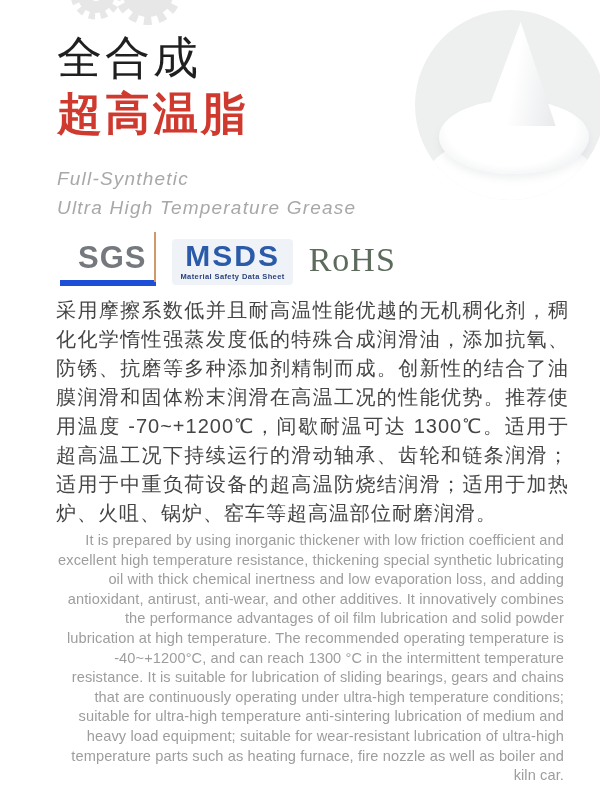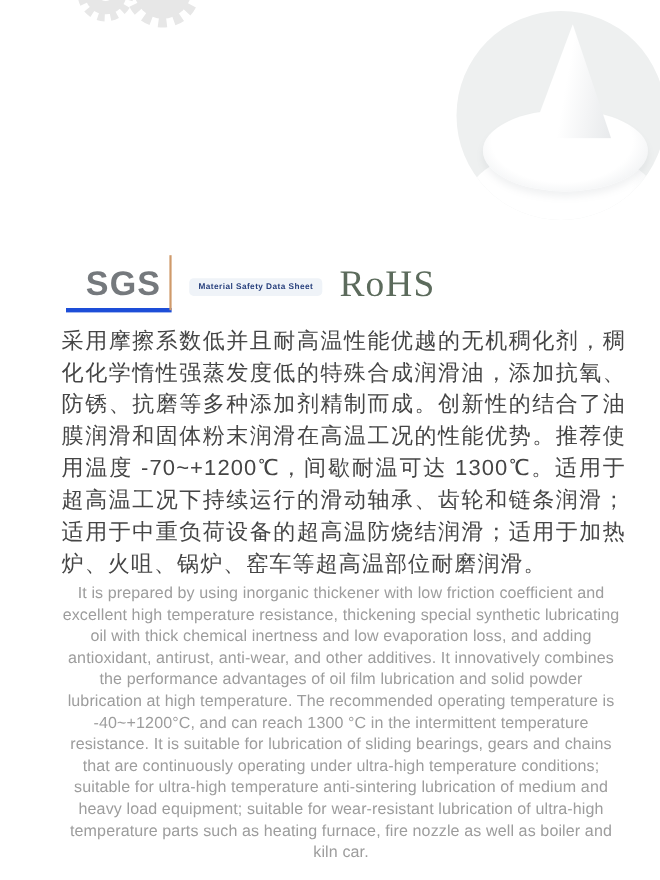--- a/index.html
+++ b/index.html
@@ -94,21 +94,21 @@
     position: absolute;
     left: 60px;
     top: 238px;
     display: flex;
     align-items: center;
     gap: 16px;
   }
   .badge-sgs {
     position: relative;
     padding: 2px 10px 4px 18px;
-    border-bottom: 4px solid #1d4ed8;
+    border-bottom: 6px solid #1d4ed8;
   }
   .badge-sgs::after {
     content: "";
     position: absolute;
     right: 0;
     top: -6px;
     bottom: -2px;
     width: 2px;
     background: #cf9a6b;
   }
@@ -166,21 +166,21 @@
   
   .desc-en {
     position: absolute;
     left: 56px;
     top: 531px;
     width: 508px;
     font-size: 14.6px;
     line-height: 19.6px;
     color: #9d9d9d;
     letter-spacing: 0.1px;
-    text-align: center;
+    text-align: right;
   }
 </style>
 </head>
 <body>
 
 <div class="page">
 
   <svg class="gears" width="140" height="34" viewBox="0 0 140 34">
     <g>
       <circle cx="26" cy="-6" r="21" fill="none" stroke="#e7e7e7" stroke-width="9" stroke-dasharray="6 5.2"></circle>
@@ -193,26 +193,35 @@
       <circle cx="78" cy="-9" r="9" fill="#ffffff"></circle>
     </g>
   </svg>
 
   <div class="photo-circle">
     <div class="grease-blob2"></div>
     <div class="grease-blob1"></div>
     <div class="grease-cone"></div>
   </div>
 
+  <div class="title-block">
+    <div class="title-cn">全合成</div>
+    <div class="title-cn red">超高温脂</div>
+    <div class="subtitle">
+      <div>Full-Synthetic</div>
+      <div>Ultra High Temperature Grease</div>
+    </div>
+  </div>
 
   <div class="badges">
     <div class="badge-sgs">
       <span class="sgs-text">SGS</span>
     </div>
     <div class="badge-msds">
+      <span class="msds-text">MSDS</span>
       <span class="msds-sub">Material Safety Data Sheet</span>
     </div>
     <div class="badge-rohs">RoHS</div>
   </div>
 
   <p class="desc-cn">采用摩擦系数低并且耐高温性能优越的无机稠化剂，稠化化学惰性强蒸发度低的特殊合成润滑油，添加抗氧、防锈、抗磨等多种添加剂精制而成。创新性的结合了油膜润滑和固体粉末润滑在高温工况的性能优势。推荐使用温度 -70~+1200℃，间歇耐温可达 1300℃。适用于超高温工况下持续运行的滑动轴承、齿轮和链条润滑；适用于中重负荷设备的超高温防烧结润滑；适用于加热炉、火咀、锅炉、窑车等超高温部位耐磨润滑。</p>
 
   <p class="desc-en">It is prepared by using inorganic thickener with low friction coefficient and excellent high temperature resistance, thickening special synthetic lubricating oil with thick chemical inertness and low evaporation loss, and adding antioxidant, antirust, anti-wear, and other additives. It innovatively combines the performance advantages of oil film lubrication and solid powder lubrication at high temperature. The recommended operating temperature is -40~+1200°C, and can reach 1300 °C in the intermittent temperature resistance. It is suitable for lubrication of sliding bearings, gears and chains that are continuously operating under ultra-high temperature conditions; suitable for ultra-high temperature anti-sintering lubrication of medium and heavy load equipment; suitable for wear-resistant lubrication of ultra-high temperature parts such as heating furnace, fire nozzle as well as boiler and kiln car.</p>
 
 </div>

